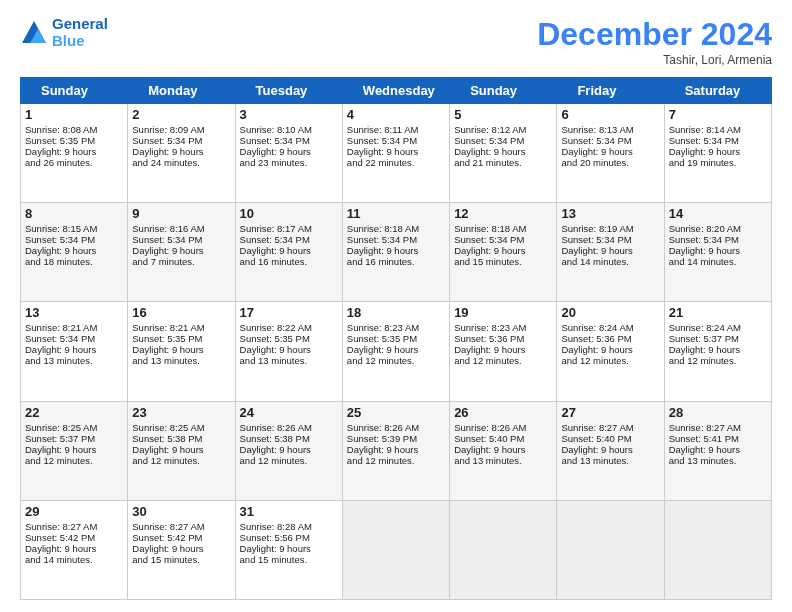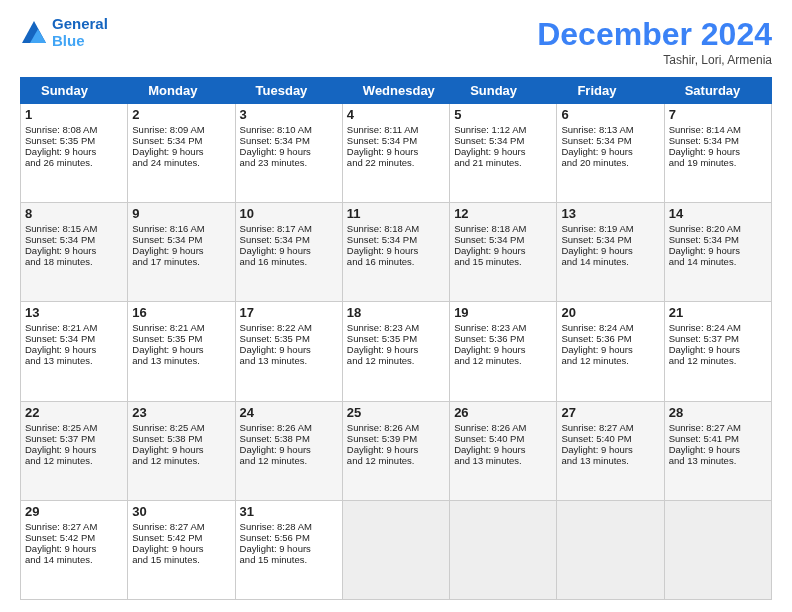--- a/index.html
+++ b/index.html
@@ -148,21 +148,21 @@
           </td>
           <td>
             <span class="day-num">4</span>
             <div>Sunrise: 8:11 AM</div>
             <div>Sunset: 5:34 PM</div>
             <div>Daylight: 9 hours</div>
             <div>and 22 minutes.</div>
           </td>
           <td>
             <span class="day-num">5</span>
-            <div>Sunrise: 1:12 AM</div>
+            <div>Sunrise: 8:12 AM</div>
             <div>Sunset: 5:34 PM</div>
             <div>Daylight: 9 hours</div>
             <div>and 21 minutes.</div>
           </td>
           <td>
             <span class="day-num">6</span>
             <div>Sunrise: 8:13 AM</div>
             <div>Sunset: 5:34 PM</div>
             <div>Daylight: 9 hours</div>
             <div>and 20 minutes.</div>
@@ -181,21 +181,21 @@
             <div>Sunrise: 8:15 AM</div>
             <div>Sunset: 5:34 PM</div>
             <div>Daylight: 9 hours</div>
             <div>and 18 minutes.</div>
           </td>
           <td>
             <span class="day-num">9</span>
             <div>Sunrise: 8:16 AM</div>
             <div>Sunset: 5:34 PM</div>
             <div>Daylight: 9 hours</div>
-            <div>and 17 minutes.</div>
+            <div>and 7 minutes.</div>
           </td>
           <td>
             <span class="day-num">10</span>
             <div>Sunrise: 8:17 AM</div>
             <div>Sunset: 5:34 PM</div>
             <div>Daylight: 9 hours</div>
             <div>and 16 minutes.</div>
           </td>
           <td>
             <span class="day-num">11</span>

